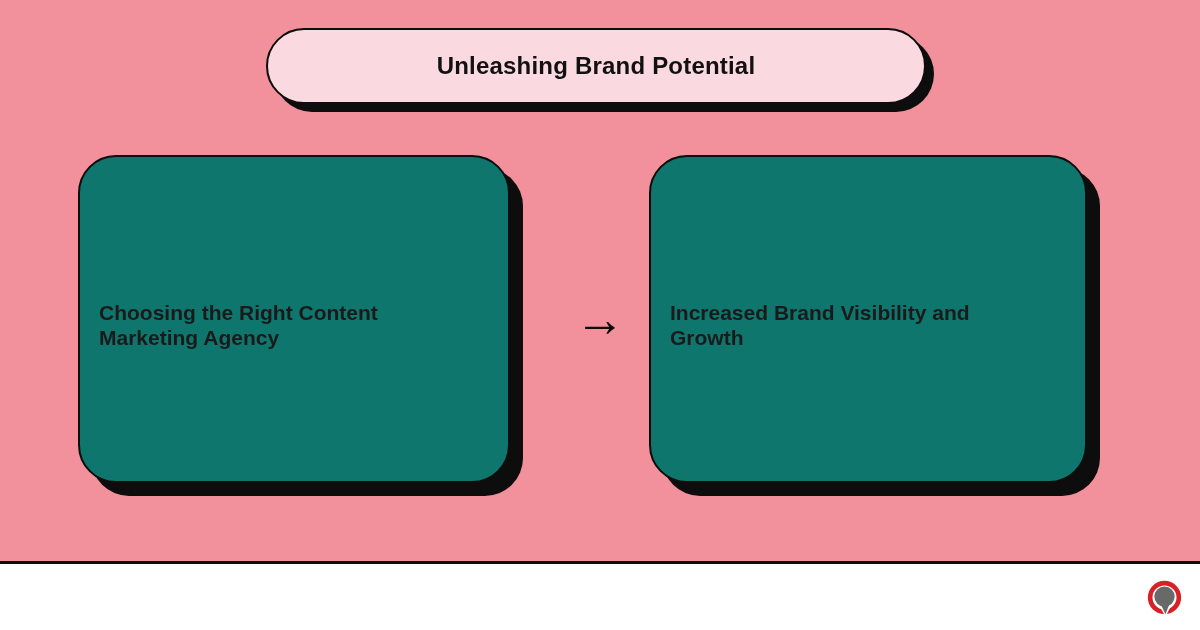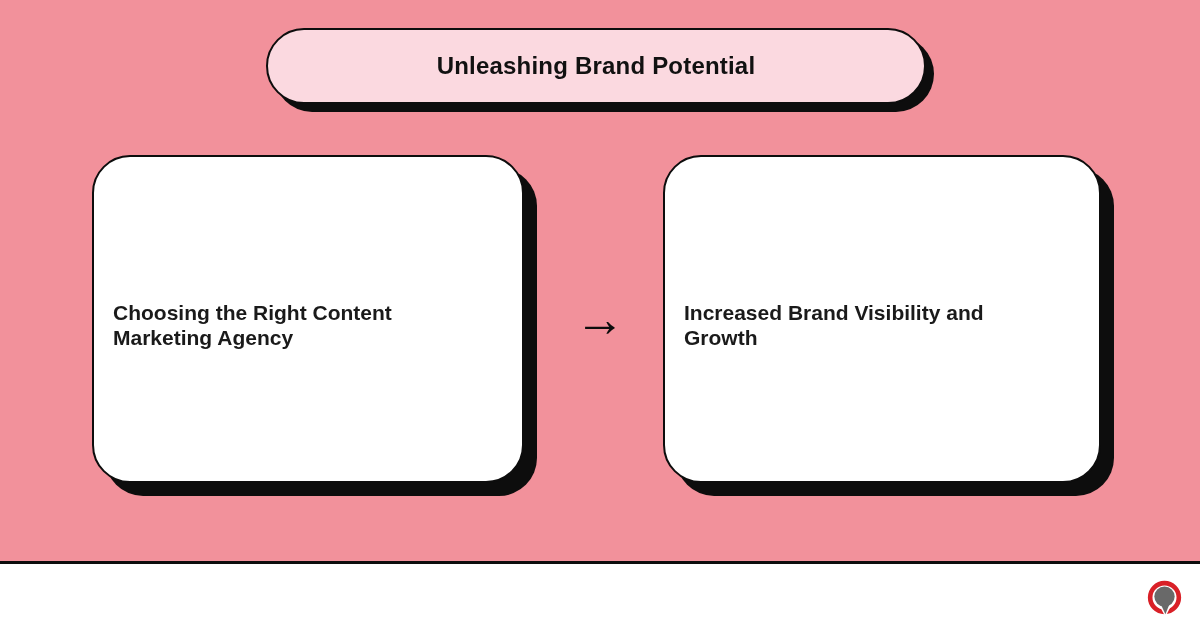--- a/index.html
+++ b/index.html
@@ -33,28 +33,27 @@
     font-weight: 700;
     color: #111111;
     letter-spacing: 0.2px;
   }
 
   
   .card {
     position: absolute;
     top: 155px;
     height: 328px;
-    background: #ffffff;
+    background: #0f766e;
     border: 2.5px solid #0D0D0D;
     border-radius: 38px;
     box-shadow: 13px 13px 0 #0D0D0D;
     display: flex;
     align-items: center;
     box-sizing: border-box;
-    margin-left: 14px;
   }
   .card-left  { left: 78px;  width: 432px; }
   .card-right { left: 649px; width: 438px; }
   .card .card-text {
     font-size: 21px;
     font-weight: 700;
     color: #1A1A1A;
     line-height: 1.17;
     padding: 0 48px 0 19px;
     position: relative;

